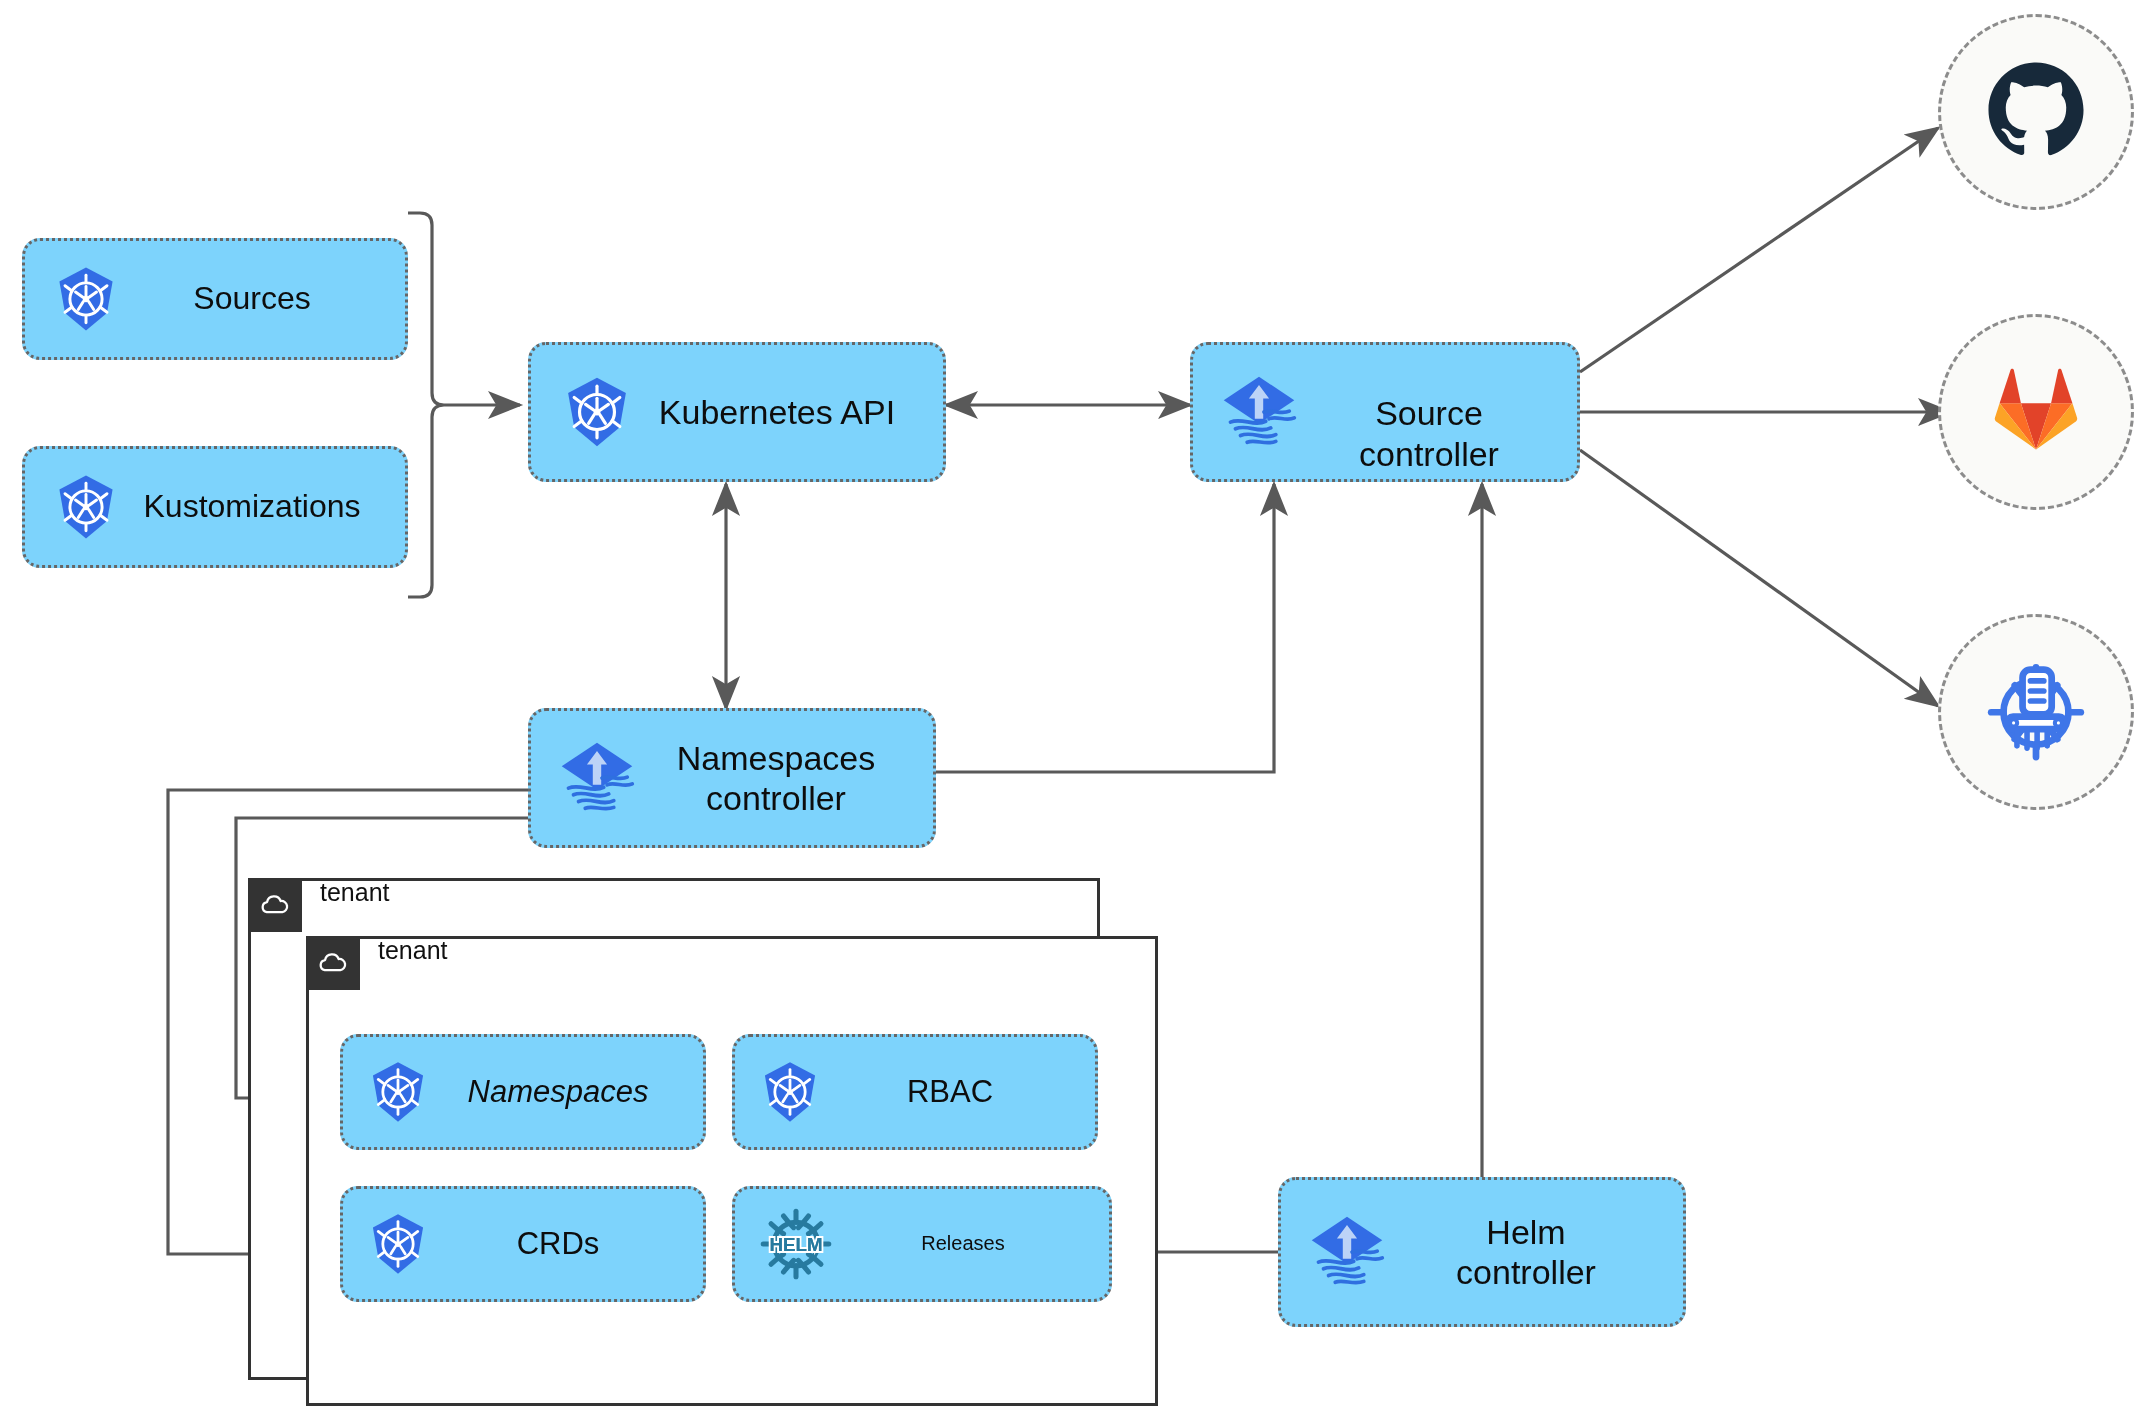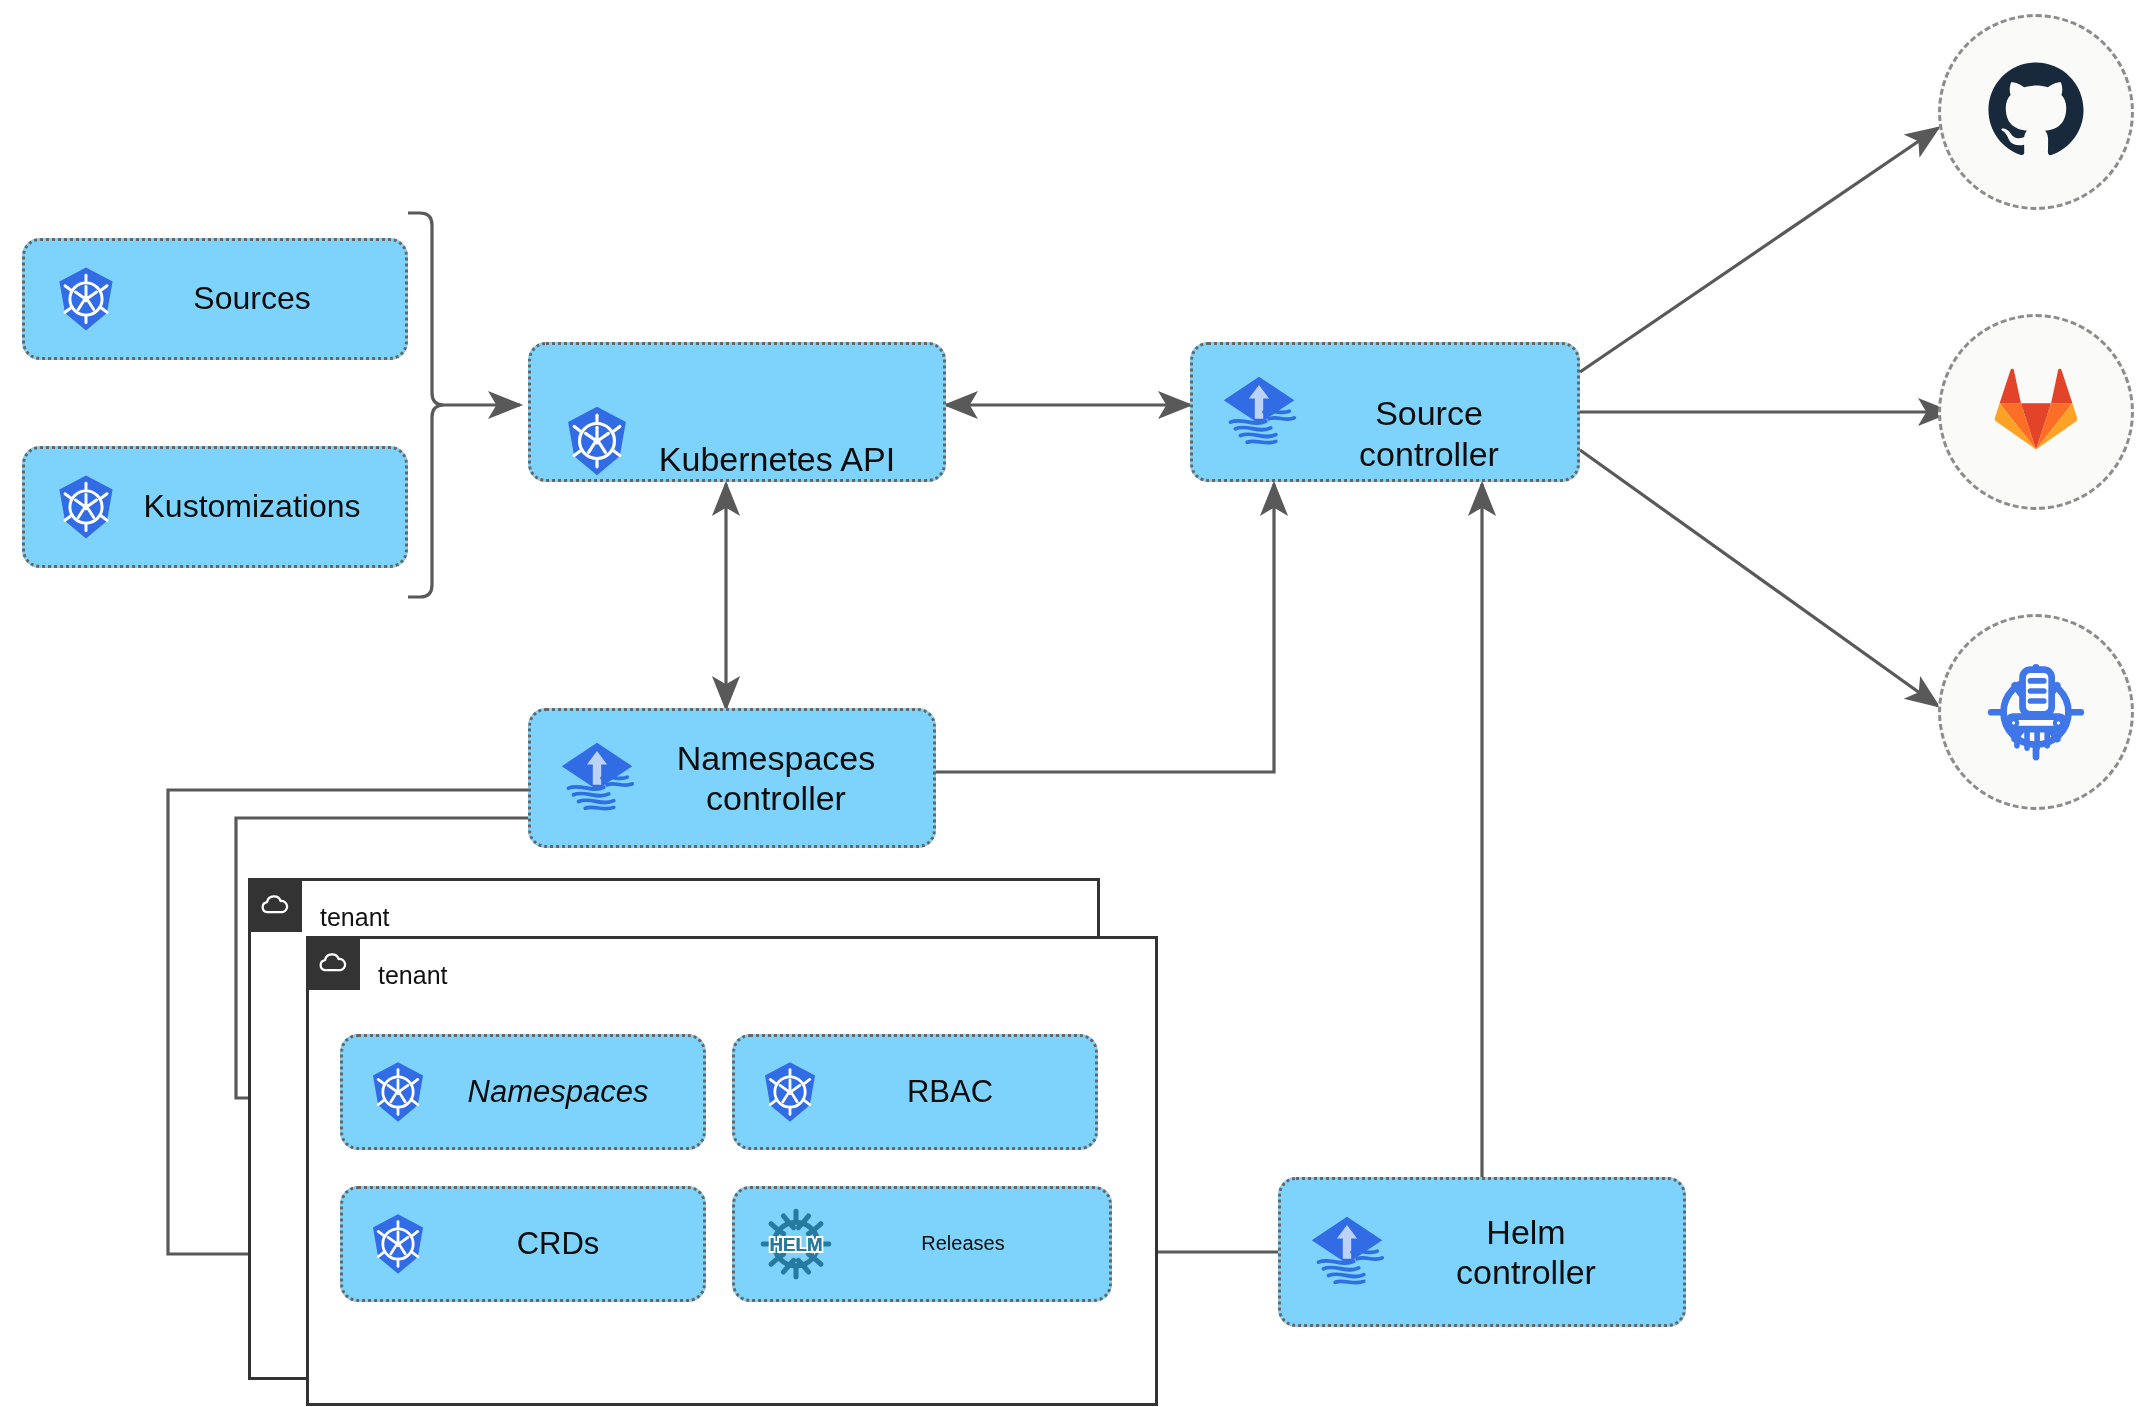--- a/index.html
+++ b/index.html
@@ -29,21 +29,21 @@
   .tenant{
     position:absolute;
     background:#ffffff;
     border:3px solid #333333;
     box-sizing:border-box;
   }
   .tenant-head{
     position:absolute;
     left:-3px;top:-3px;
     height:54px;
-    display:flex;align-items:flex-end;
+    display:flex;align-items:flex-start;
   }
   .tenant-badge{
     width:54px;height:54px;
     background:#333333;
     display:flex;align-items:center;justify-content:center;
     flex:0 0 auto;
   }
   .tenant-name{
     margin-left:18px;
     font-size:25px;
@@ -166,21 +166,21 @@
             <line x1="54.4" y1="47.4" x2="65" y2="40"></line>
           <line x1="53.8" y1="53.6" x2="61" y2="65"></line>
             <line x1="46.2" y1="53.6" x2="39" y2="65"></line>
           <line x1="45.6" y1="47.4" x2="35" y2="40"></line>
         </g>
       </svg>
     </span>
     <span class="lbl" style="font-size:32px;">Kustomizations</span>
   </div>
 
-  <div class="node" style="left:528px; top:342px; width:418px; height:140px; padding:0 24px 0 28px;align-items:flex-end;">
+  <div class="node" style="left:528px; top:342px; width:418px; height:140px; padding:0 24px 0 28px;">
     <span class="ico">
       <svg width="76" height="76" viewBox="0 0 100 100">
         <polygon points="50,5 88,25 80,70 50,95 20,70 12,25" fill="#326ce5"></polygon>
         <g fill="none" stroke="#ffffff" stroke-width="4.2" stroke-linecap="round">
           <circle cx="50" cy="50" r="23"></circle>
           <circle cx="50" cy="50" r="4.6" fill="#ffffff" stroke="none"></circle>
           <line x1="50" y1="27" x2="50" y2="16"></line>
             <line x1="70" y1="38.5" x2="80" y2="31"></line>
           <line x1="70" y1="61.5" x2="80" y2="69"></line>
             <line x1="50" y1="73" x2="50" y2="84"></line>

